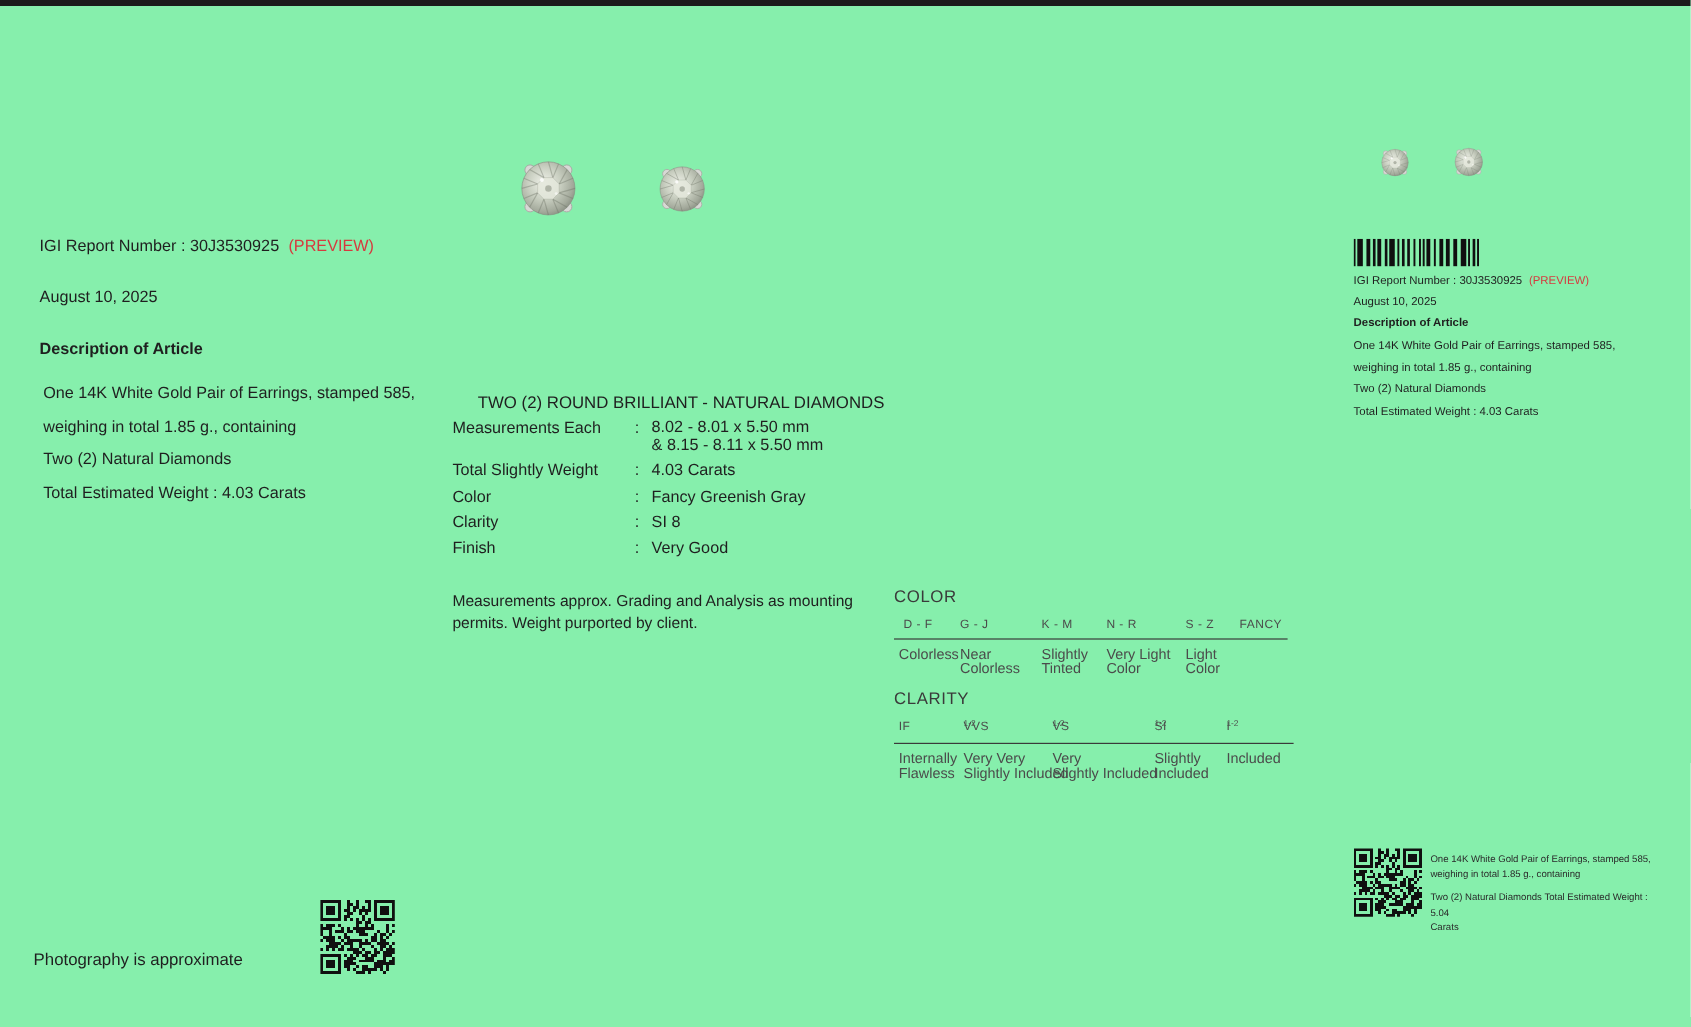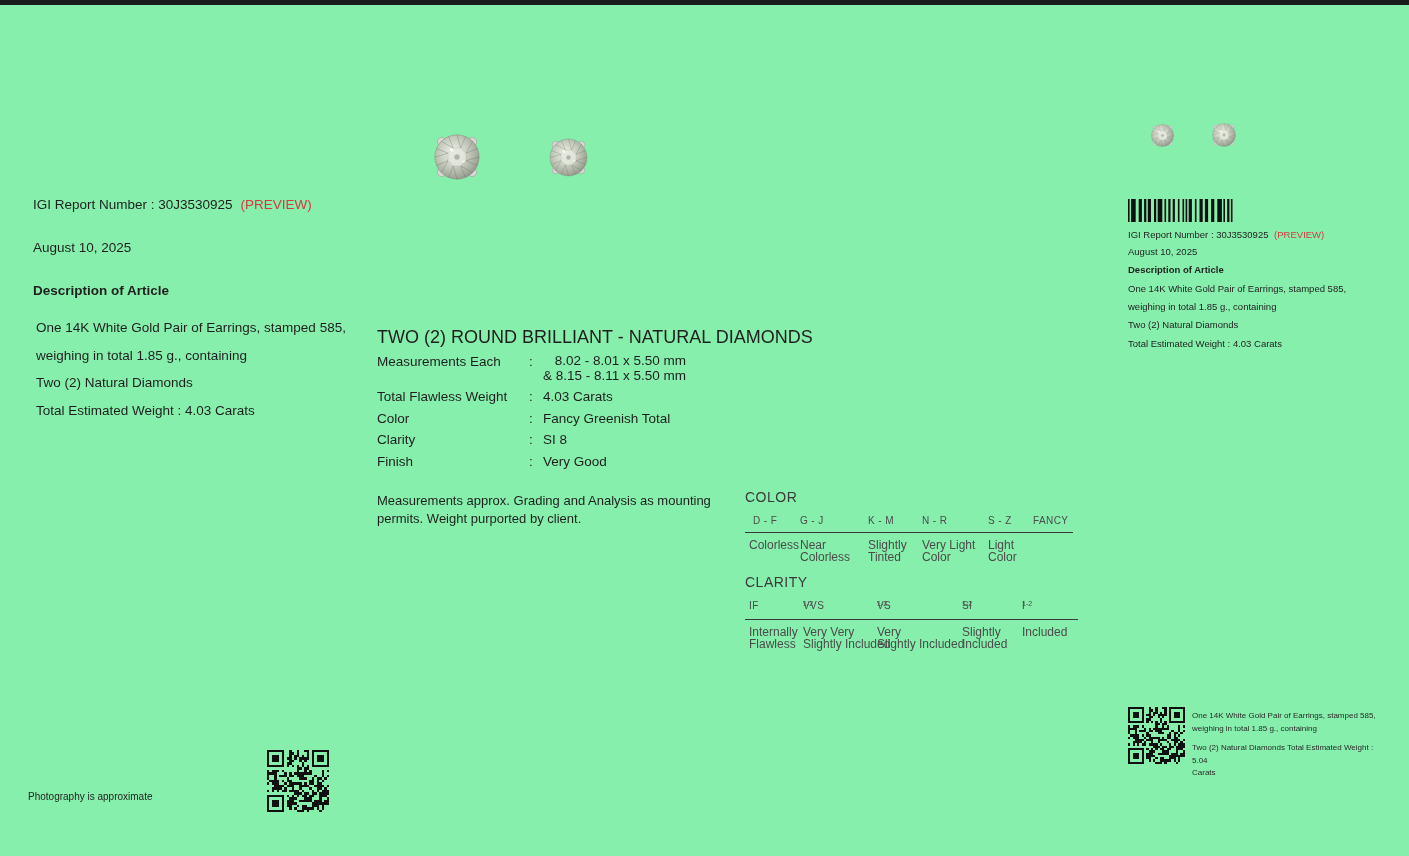--- a/index.html
+++ b/index.html
@@ -8,47 +8,47 @@
   .topbar{position:absolute;top:0;left:0;width:1409px;height:5px;background:#1b1b1b;}
   .abs{position:absolute;}
   .red{color:#d63a3f;}
   
   .rep-line{font-size:13.5px;white-space:nowrap;}
   .rep-date{font-size:13.5px;}
   .rep-head{font-size:13.5px;font-weight:bold;}
   .desc-lines{font-size:13.5px;line-height:27.5px;white-space:nowrap;}
   
   .specs{width:360px;font-size:13.5px;}
-  .spec-heading{font-size:18px;margin-bottom:2.5px;white-space:nowrap;}
+  .spec-heading{font-size:14px;margin-bottom:2.5px;white-space:nowrap;text-align:right;}
   .spec-row{display:flex;margin-top:4.5px;line-height:17px;}
   .spec-label{width:152px;}
   .spec-colon{width:14px;text-align:left;}
   .spec-value{white-space:nowrap;}
-  .spec-value .v{line-height:15.5px;text-align:right;}
+  .spec-value .v{line-height:15.5px;}
   .notes{font-size:13px;line-height:17.5px;}
   
   .scale{color:#3d3d3d;}
   .scale-title{font-size:14px;letter-spacing:.5px;color:#3a3a3a;line-height:16px;}
   .gr-row{position:relative;margin-top:10px;height:13px;font-size:10px;color:#4b4b4b;letter-spacing:.4px;}
   .gr-row span,.gr-row .gcell{position:absolute;top:0;white-space:nowrap;}
   .gcell sup{font-size:7px;letter-spacing:0;}
   .rule{border-bottom:1.5px solid #3a3a3a;margin-top:4px;}
   .rule-cl{border-bottom:1.5px solid #3a3a3a;margin-top:6px;}
   .desc-row{position:relative;margin-top:7px;height:34px;font-size:12px;color:#4b4b4b;}
   .desc-row span{position:absolute;top:0;white-space:pre-line;line-height:11.5px;}
   
   .mini{width:215px;height:160px;font-size:9.5px;}
   .m-line{position:absolute;left:0;white-space:nowrap;}
   .m-bold{font-weight:bold;}
   .barcode{position:absolute;left:0;top:0;width:107px;height:23px;}
   
   .qr{line-height:0;}
   .qrtext{font-size:8px;line-height:12.5px;color:#2a2a2a;}
   .pre{white-space:pre-line;}
-  .photo-note{font-size:10px;}
+  .photo-note{font-size:14px;}
   .diamond{line-height:0;}
 </style>
 </head>
 <body>
 
 <div class="page">
   <div class="topbar"></div>
 
   <div class="abs rep-line" style="left:33px;top:197px;">
     <span>IGI Report Number : 30J3530925</span>
@@ -142,28 +142,28 @@
     <div class="spec-heading">TWO (2) ROUND BRILLIANT - NATURAL DIAMONDS</div>
     <div class="spec-row">
       <div class="spec-label">Measurements Each</div>
       <div class="spec-colon">:</div>
       <div class="spec-value">
         <div class="v">8.02 - 8.01 x 5.50 mm</div>
         <div class="v">&amp; 8.15 - 8.11 x 5.50 mm</div>
       </div>
     </div>
     <div class="spec-row">
-      <div class="spec-label">Total Flawless Weight</div>
+      <div class="spec-label">Total Slightly Weight</div>
       <div class="spec-colon">:</div>
       <div class="spec-value">4.03 Carats</div>
     </div>
     <div class="spec-row">
       <div class="spec-label">Color</div>
       <div class="spec-colon">:</div>
-      <div class="spec-value">Fancy Greenish Total</div>
+      <div class="spec-value">Fancy Greenish Gray</div>
     </div>
     <div class="spec-row">
       <div class="spec-label">Clarity</div>
       <div class="spec-colon">:</div>
       <div class="spec-value">SI 8</div>
     </div>
     <div class="spec-row">
       <div class="spec-label">Finish</div>
       <div class="spec-colon">:</div>
       <div class="spec-value">Very Good</div>

